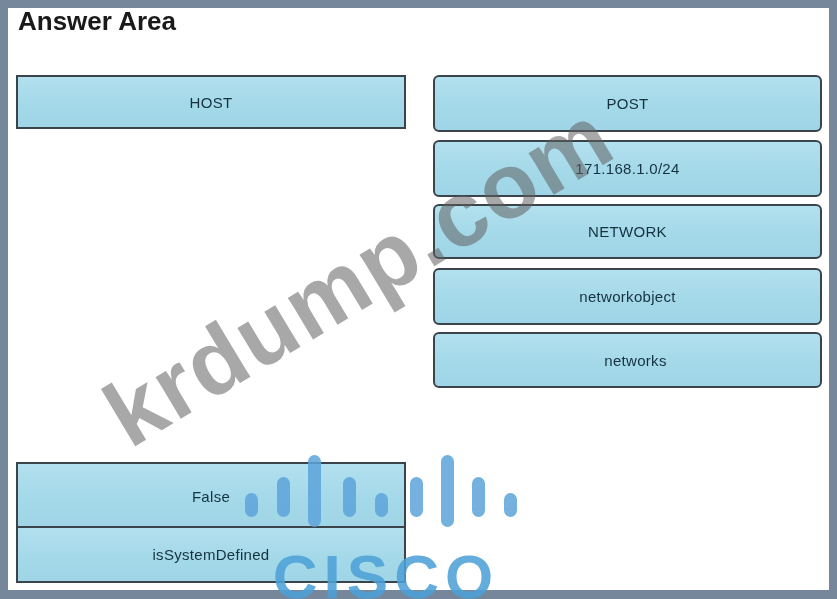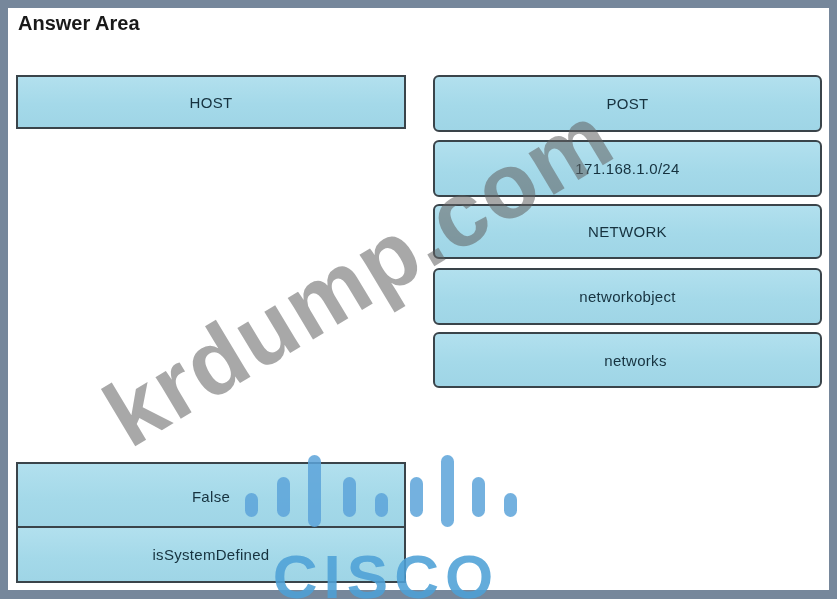--- a/index.html
+++ b/index.html
@@ -16,22 +16,22 @@
     position: absolute;
     inset: 0;
     border: 8px solid #76879b;
     border-bottom-width: 9px;
     z-index: 4;
     pointer-events: none;
   }
   .title {
     position: absolute;
     left: 18px;
-    top: 12px;
-    font-size: 20px;
+    top: 6px;
+    font-size: 26px;
     font-weight: bold;
     color: #1a1a1a;
     z-index: 2;
   }
   .box {
     position: absolute;
     background: linear-gradient(180deg, #b2e0ee 0%, #a4d9e9 55%, #9fd5e6 100%);
     border: 2px solid #3a444a;
     display: flex;
     align-items: center;

